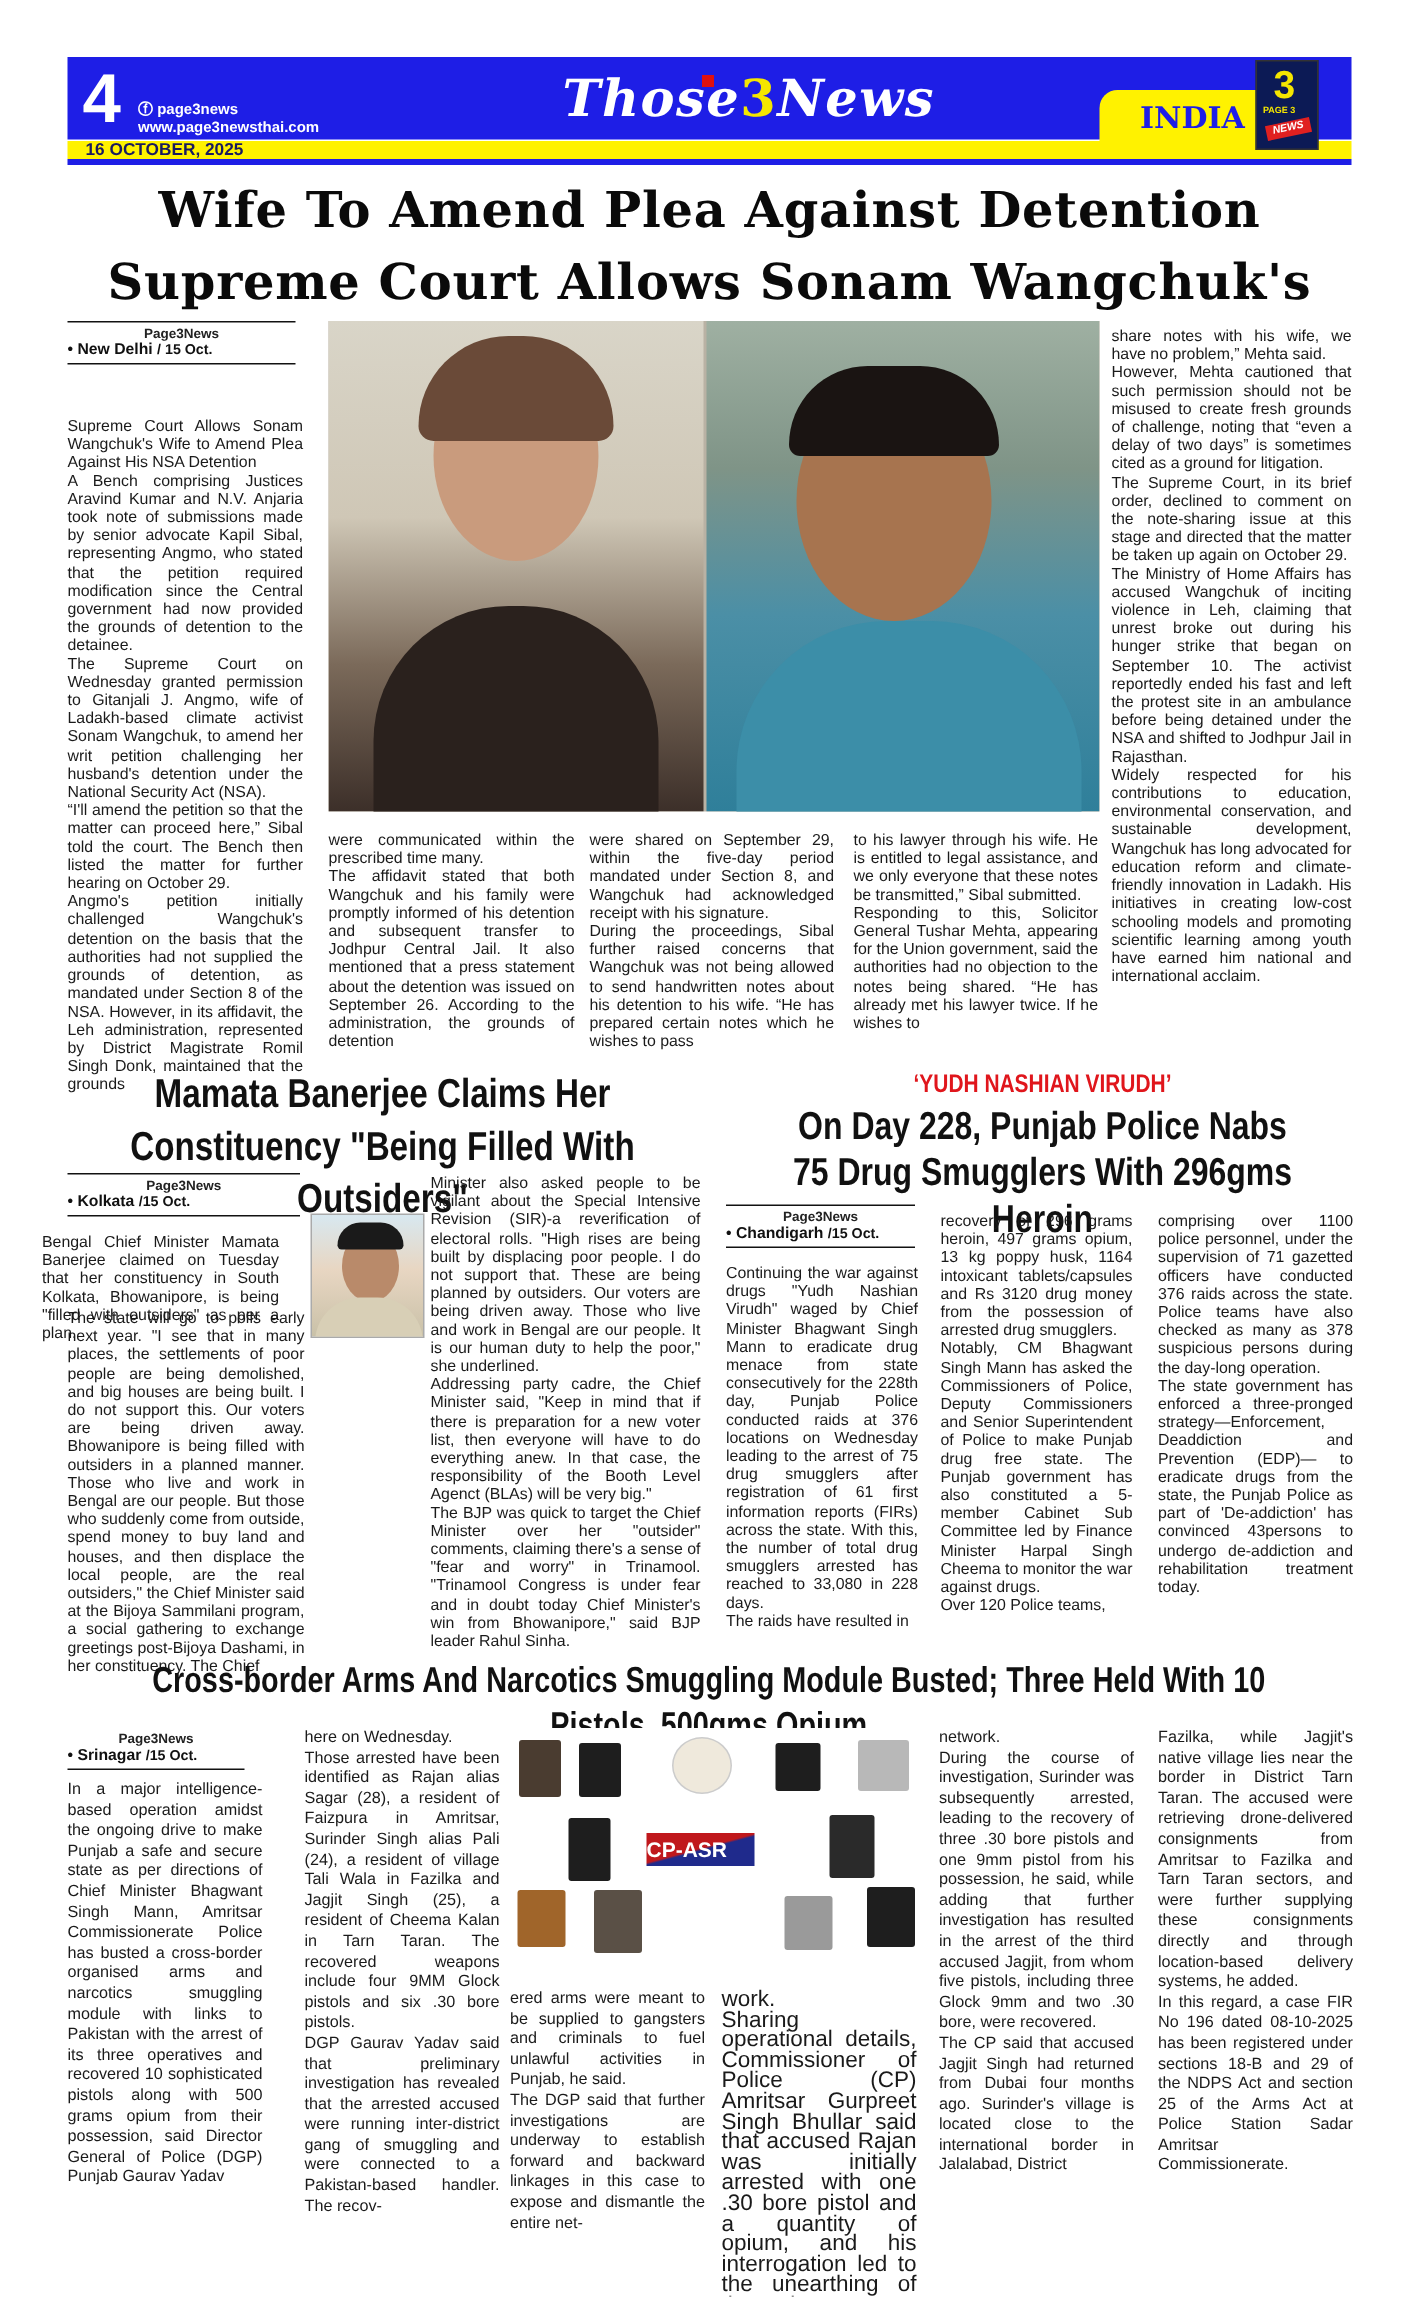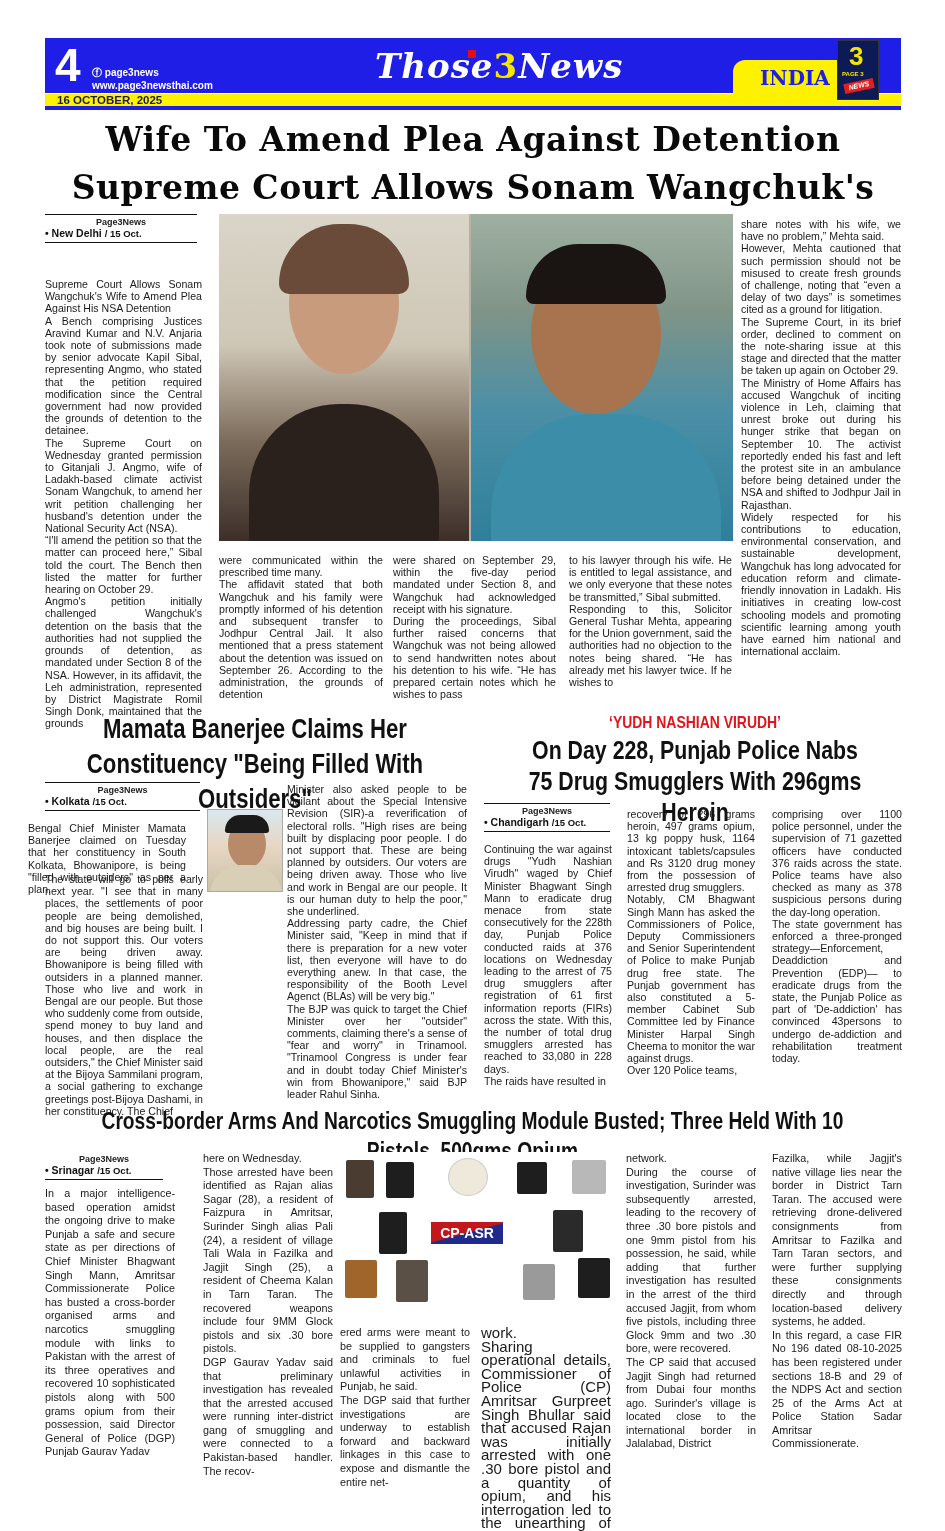--- a/index.html
+++ b/index.html
@@ -42,21 +42,21 @@
   .photo-left { position:absolute; left:0; top:0; width:250px; height:327px; background: linear-gradient(180deg,#d9d5c8 0%,#cfc7b6 40%,#7b6a5a 70%,#3c2f29 100%); }
   .photo-right { position:absolute; left:252px; top:0; width:262px; height:327px; background: linear-gradient(180deg,#9fb0a2 0%,#7f9487 30%,#4b8fa6 60%,#2f7f9a 100%); }
   .face { position:absolute; border-radius:50%; }
 
   .photo-mamata { left: 207px; top: 809px; width: 76px; height: 83px; background: linear-gradient(180deg,#d8e8f0 0%,#e8d6c2 45%,#c9c1a8 100%); border:1px solid #aaa; overflow:hidden; }
 
   .section-head { text-align:center; font-family:"Liberation Sans", sans-serif; font-weight:bold; color:#111; transform: scaleX(0.82); transform-origin: center; }
 
   .gun-photo { left: 340px; top: 1152px; width: 280px; height: 160px; background:#fff; }
   .gun { position:absolute; background:#1e1e1e; border-radius:2px; }
-  .cp-asr { position:absolute; left:91px; top:70px; width:72px; height:22px; background: linear-gradient(165deg,#c0181c 0%,#c0181c 48%,#1f2a8c 52%,#1f2a8c 100%); color:#fff; font-weight:bold; font-size:14px; text-align:center; line-height:22px; font-family:"Liberation Sans", sans-serif; }
+  .cp-asr { position:absolute; left:91px; top:70px; width:72px; height:22px; background: linear-gradient(165deg,#c0181c 0%,#c0181c 48%,#1f2a8c 52%,#1f2a8c 100%); color:#fff; font-weight:bold; font-size:14px; text-align:left; line-height:22px; font-family:"Liberation Sans", sans-serif; }
 </style>
 </head>
 <body>
 
 <div class="abs masthead">
   <div class="mh-blue"></div>
   <div class="mh-yellow-bar"></div>
   <div class="mh-bottom-line"></div>
   <div class="mh-pagenum">4</div>
   <div class="mh-social"><span>ⓕ </span><span>page3news</span></div>

